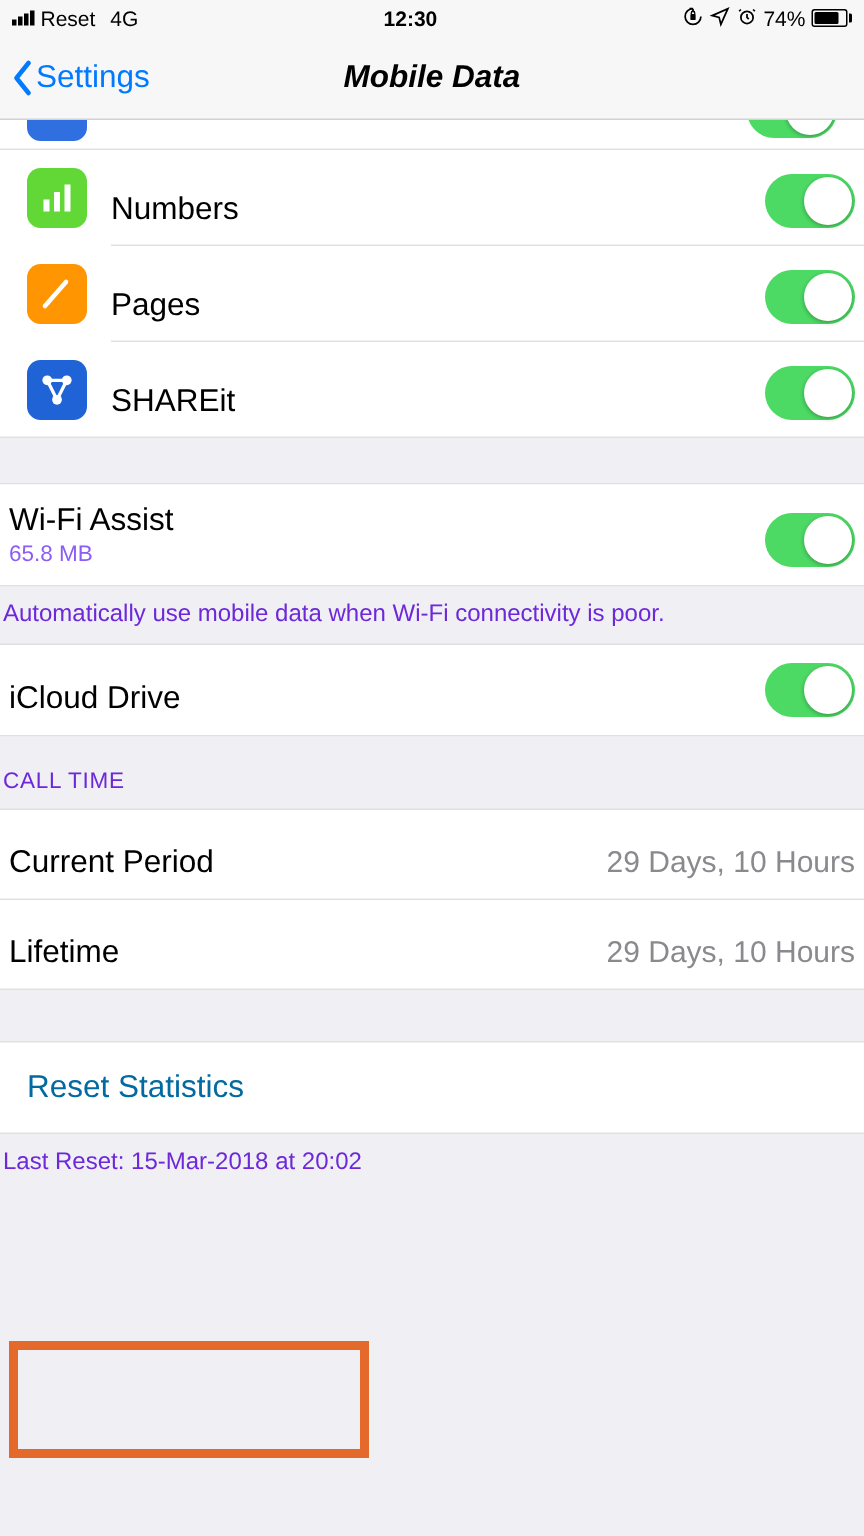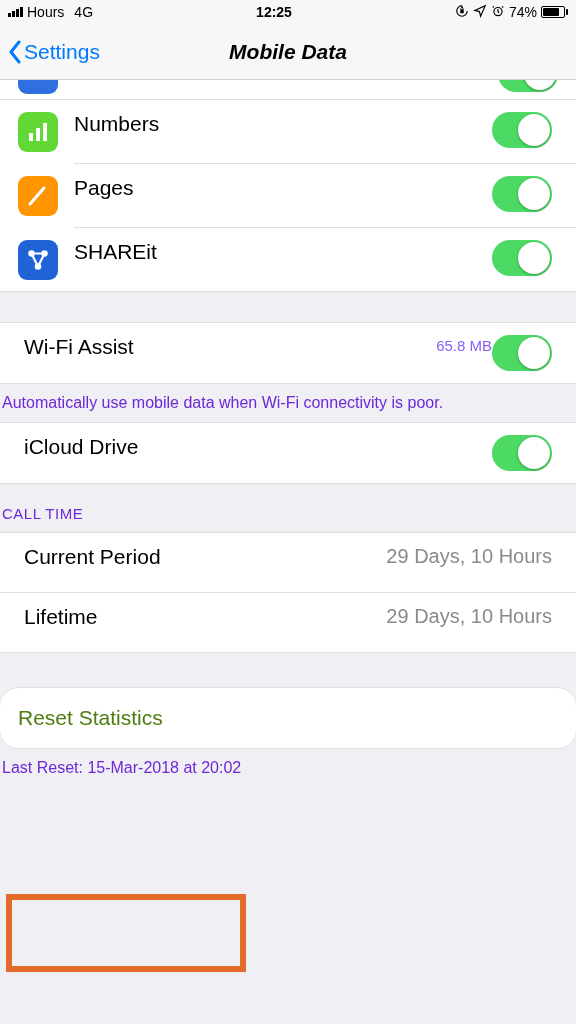--- a/index.html
+++ b/index.html
@@ -53,22 +53,22 @@
     font-size: 21px; font-weight: 600; color:#000;
     pointer-events:none;
     font-style:italic;
   }
   .chevron-left {
     width: 14px; height: 24px; display:block;
   }
   
   .group { background:#fff; }
   .row {
-    display:flex; align-items:flex-start;
-    padding: 12px 24px;
+    display:flex; align-items:flex-end;
+    padding: 12px 6px;
     border-bottom: 1px solid rgba(0,0,0,0.12);
     background:#fff;
     min-height: 60px;
   }
   .row.app { padding-left: 18px; }
   .row.app .app-icon {
     width: 40px; height:40px; border-radius:9px; margin-right:16px;
     display:flex; align-items:center; justify-content:center;
     flex-shrink:0;
   }
@@ -96,31 +96,30 @@
   }
   .app-list .row:last-child::after { left:0; }
   
   .footer-text, .header-text {
     padding: 8px 2px;
     font-size: 16px;
     color: #6d28d9;
     line-height:1.35;
   }
   .header-text { text-transform: uppercase; letter-spacing:0.5px; font-size:15px; padding-top:20px; padding-bottom:8px;}
-  .wifi-row .col { display:flex; flex-direction:row; flex:1; }
+  .wifi-row .col { display:flex; flex-direction:column; flex:1; }
   .wifi-row .sub { font-size:15px; color:#8b5cf6; margin-top:2px;}
   .value-right { font-size:20px; color:#8a8a8e; }
   .reset-row {
     padding:18px 18px;
     font-size:21px;
-    color:#4d7c0f;
+    color:#0369a1;
     background:#fff;
     border-top:1px solid rgba(0,0,0,0.12);
     border-bottom:1px solid rgba(0,0,0,0.12);
-    border-radius:19px;
   }
   .orange-box {
     position:absolute;
     border:6px solid #e46a2b;
     left:6px; width:240px;
     pointer-events:none;
   }
   .screen { position:relative; }
 </style>
 </head>
@@ -129,24 +128,24 @@
 <div class="screen">
 
   <div class="status-bar">
     <div class="status-left">
       <span class="signal-bars">
         <span></span>
           <span></span>
           <span></span>
           <span></span>
       </span>
-      <span>Hours</span>
+      <span>Reset</span>
       <span style="margin-left:6px;">4G</span>
     </div>
-    <div style="font-weight:600;">12:25</div>
+    <div style="font-weight:600;">12:30</div>
     <div class="status-right">
       <span>
         <svg width="14" height="14" viewBox="0 0 24 24">
             <path fill="none" stroke="#000" stroke-width="2" d="M12 3a9 9 0 1 0 9 9M12 3v4m0-4h-4"></path>
             <rect x="9" y="9" width="6" height="7" rx="1" fill="#000"></rect>
             <path d="M10 9v-1a2 2 0 0 1 4 0v1" fill="none" stroke="#000" stroke-width="1.5"></path>
           </svg>
       </span>
       <span>
         <svg width="14" height="14" viewBox="0 0 24 24">

